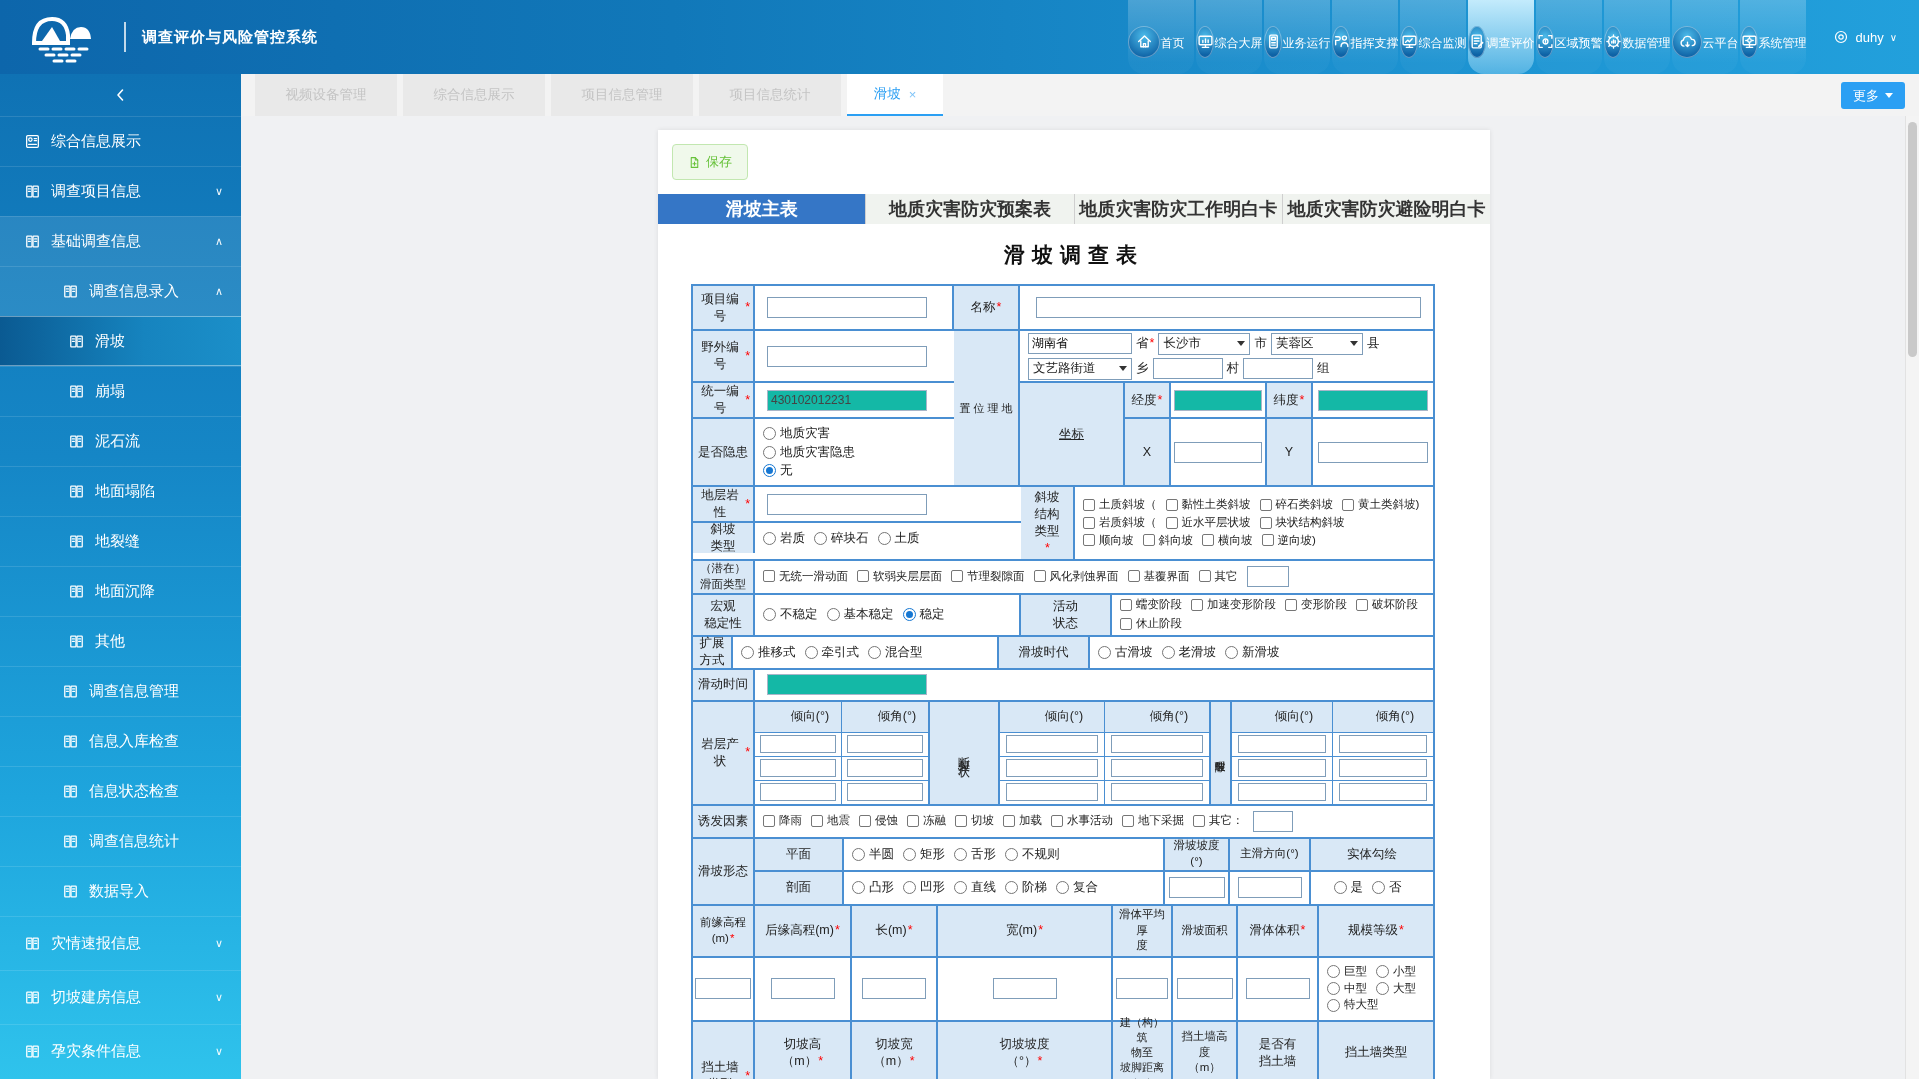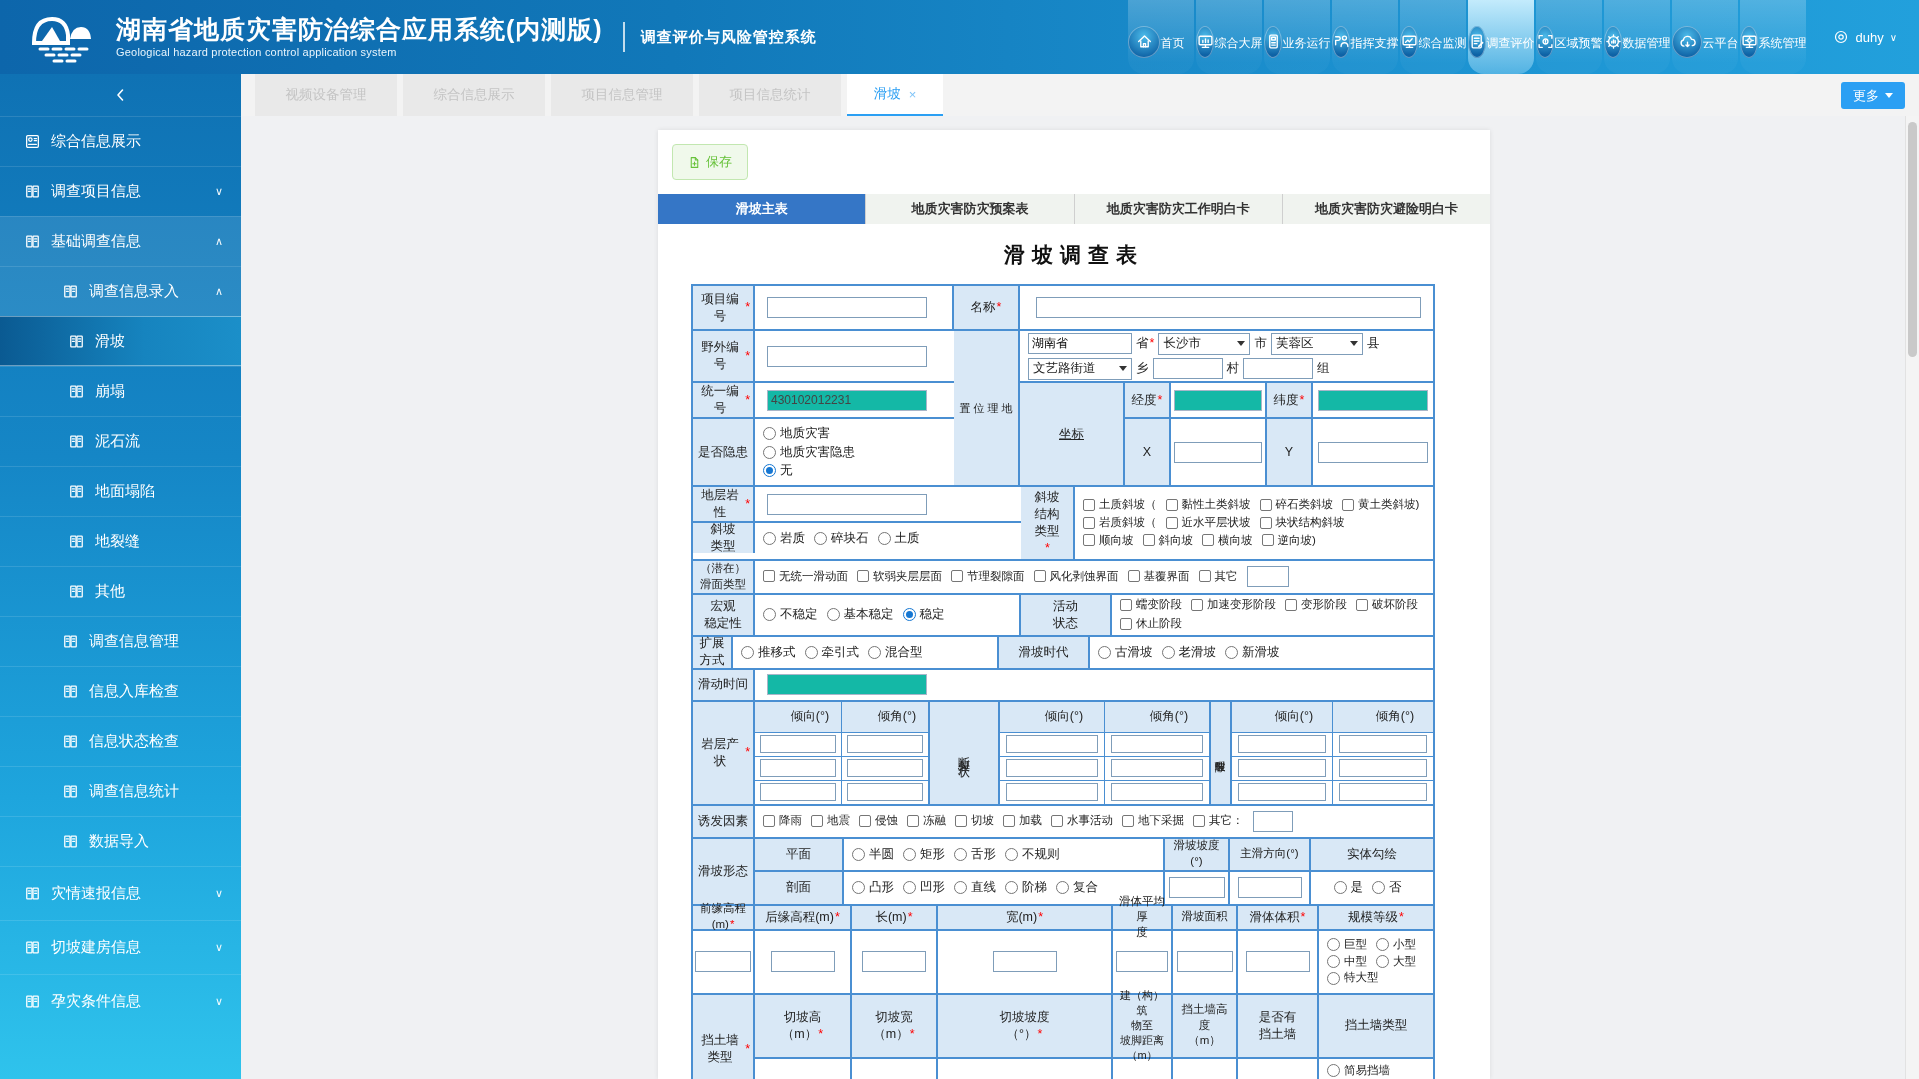--- a/index.html
+++ b/index.html
@@ -88,21 +88,21 @@
     position:absolute; left:417px; top:14px; width:832px; height:949px; background:#fff;
     box-shadow:0 0 5px rgba(0,0,0,.09);
   }
   .save-btn {
     display:inline-flex; align-items:center; gap:5px; margin:14px 0 0 14px; padding:8px 15px;
     background:#f0f9eb; border:1px solid #c2e7b0; border-radius:4px; color:#67c23a; font-size:13px; cursor:pointer;
   }
   .save-btn svg { width:13px; height:13px; stroke:#67c23a; fill:none; stroke-width:1.3; stroke-linecap:round; stroke-linejoin:round; }
   .ftabs { display:flex; margin-top:14px; height:30px; }
   .ftab {
-    flex:1; display:flex; align-items:center; justify-content:center; font-size:13px; font-weight:600;
+    flex:1; display:flex; align-items:center; justify-content:center; font-size:18px; font-weight:600;
     background:#f0f3ef; color:#333; border-right:1px solid #cfcfcf; cursor:pointer; white-space:nowrap;
   }
   .ftab:last-child { border-right:none; }
   .ftab.active { background:#3576c6; color:#fff; }
   .ftitle { text-align:center; font-size:21px; font-weight:bold; color:#111; letter-spacing:7px; margin:17px 0 15px; }
   
   .ftable { margin-left:33px; width:744px; border:2px solid #4a8fd2; font-size:12.5px; color:#222; }
   .tr { display:flex; border-bottom:2px solid #4a8fd2; }
   .tr:last-child, .tr.nb { border-bottom:none; }
   .c { border-right:2px solid #4a8fd2; display:flex; align-items:center; justify-content:center;
@@ -140,24 +140,20 @@
 </head>
 <body>
 
 <div class="hdr">
   <svg class="logo" viewBox="0 0 78 56">
     <path d="M8 34 Q8 10 26 10 Q40 10 42 26 L42 34 Z" fill="none" stroke="#fff" stroke-width="4"></path>
     <path d="M16 32 L26 18 L34 32 Z" fill="#fff"></path>
     <path d="M44 30 Q46 18 55 18 Q64 18 65 30 Z" fill="#fff"></path>
     <path d="M14 40 H64 M20 46 H58 M28 52 H50" stroke="#fff" stroke-width="3" stroke-dasharray="8 5" stroke-linecap="round"></path>
   </svg>
-  <div class="hd-titles">
-    <div class="hd-cn">湖南省地质灾害防治综合应用系统(内测版)</div>
-    <div class="hd-en">Geological hazard protection control application system</div>
-  </div>
   <div class="hd-div"></div>
   <div class="hd-sys">调查评价与风险管控系统</div>
   <div class="nav" id="nav">
       <div class="nav-item">
         <div class="nav-ic">
           <svg viewBox="0 0 16 16">
             <path d="M2.5 8 8 2.8 13.5 8"></path>
             <path d="M4.5 7.5V13h7V7.5"></path>
             <path d="M7 13v-3h2v3"></path>
           </svg>
@@ -337,20 +333,28 @@
           </svg></span>
         <span class="sb-lb">地面塌陷</span>
       </div>
       <div class="sb-item lvl2">
         <span class="sb-ic"><svg viewBox="0 0 16 16">
             <rect x="2.6" y="3" width="4.9" height="10" rx="0.6"></rect>
             <rect x="8.5" y="3" width="4.9" height="10" rx="0.6"></rect>
             <path d="M4.1 5.6h1.9M4.1 7.8h1.9M10 5.6h1.9M10 7.8h1.9"></path>
           </svg></span>
         <span class="sb-lb">地裂缝</span>
+      </div>
+      <div class="sb-item lvl2">
+        <span class="sb-ic"><svg viewBox="0 0 16 16">
+            <rect x="2.6" y="3" width="4.9" height="10" rx="0.6"></rect>
+            <rect x="8.5" y="3" width="4.9" height="10" rx="0.6"></rect>
+            <path d="M4.1 5.6h1.9M4.1 7.8h1.9M10 5.6h1.9M10 7.8h1.9"></path>
+          </svg></span>
+        <span class="sb-lb">地面沉降</span>
       </div>
       <div class="sb-item lvl2">
         <span class="sb-ic"><svg viewBox="0 0 16 16">
             <rect x="2.6" y="3" width="4.9" height="10" rx="0.6"></rect>
             <rect x="8.5" y="3" width="4.9" height="10" rx="0.6"></rect>
             <path d="M4.1 5.6h1.9M4.1 7.8h1.9M10 5.6h1.9M10 7.8h1.9"></path>
           </svg></span>
         <span class="sb-lb">其他</span>
       </div>
       <div class="sb-item lvl1">
@@ -896,21 +900,21 @@
                     <span class="opt-label">是</span>
                   </label><label class="opt">
                     <span class="rd"></span>
                     <span class="opt-label">否</span>
                   </label></div>
             </div>
           </div>
         </div>
       </div>
 
-      <div class="tr" style="height:25px">
+      <div class="tr" style="height:52px">
         <div class="c lbl" style="width:62px;font-size:11.5px"><span><span>前缘高程
 (m)</span><span class="star">*</span></span></div>
         <div class="c lbl" style="width:97px"><span>后缘高程(m)</span><span class="star">*</span></div>
         <div class="c lbl" style="width:86px"><span>长(m)</span><span class="star">*</span></div>
         <div class="c lbl" style="width:175px"><span>宽(m)</span><span class="star">*</span></div>
         <div class="c lbl" style="width:60px;font-size:11.5px">滑体平均厚
 度</div>
         <div class="c lbl" style="width:65px;font-size:11.5px">滑坡面积</div>
         <div class="c lbl" style="width:81px"><span>滑体体积</span><span class="star">*</span></div>
         <div class="c lbl grow"><span>规模等级</span><span class="star">*</span></div>

